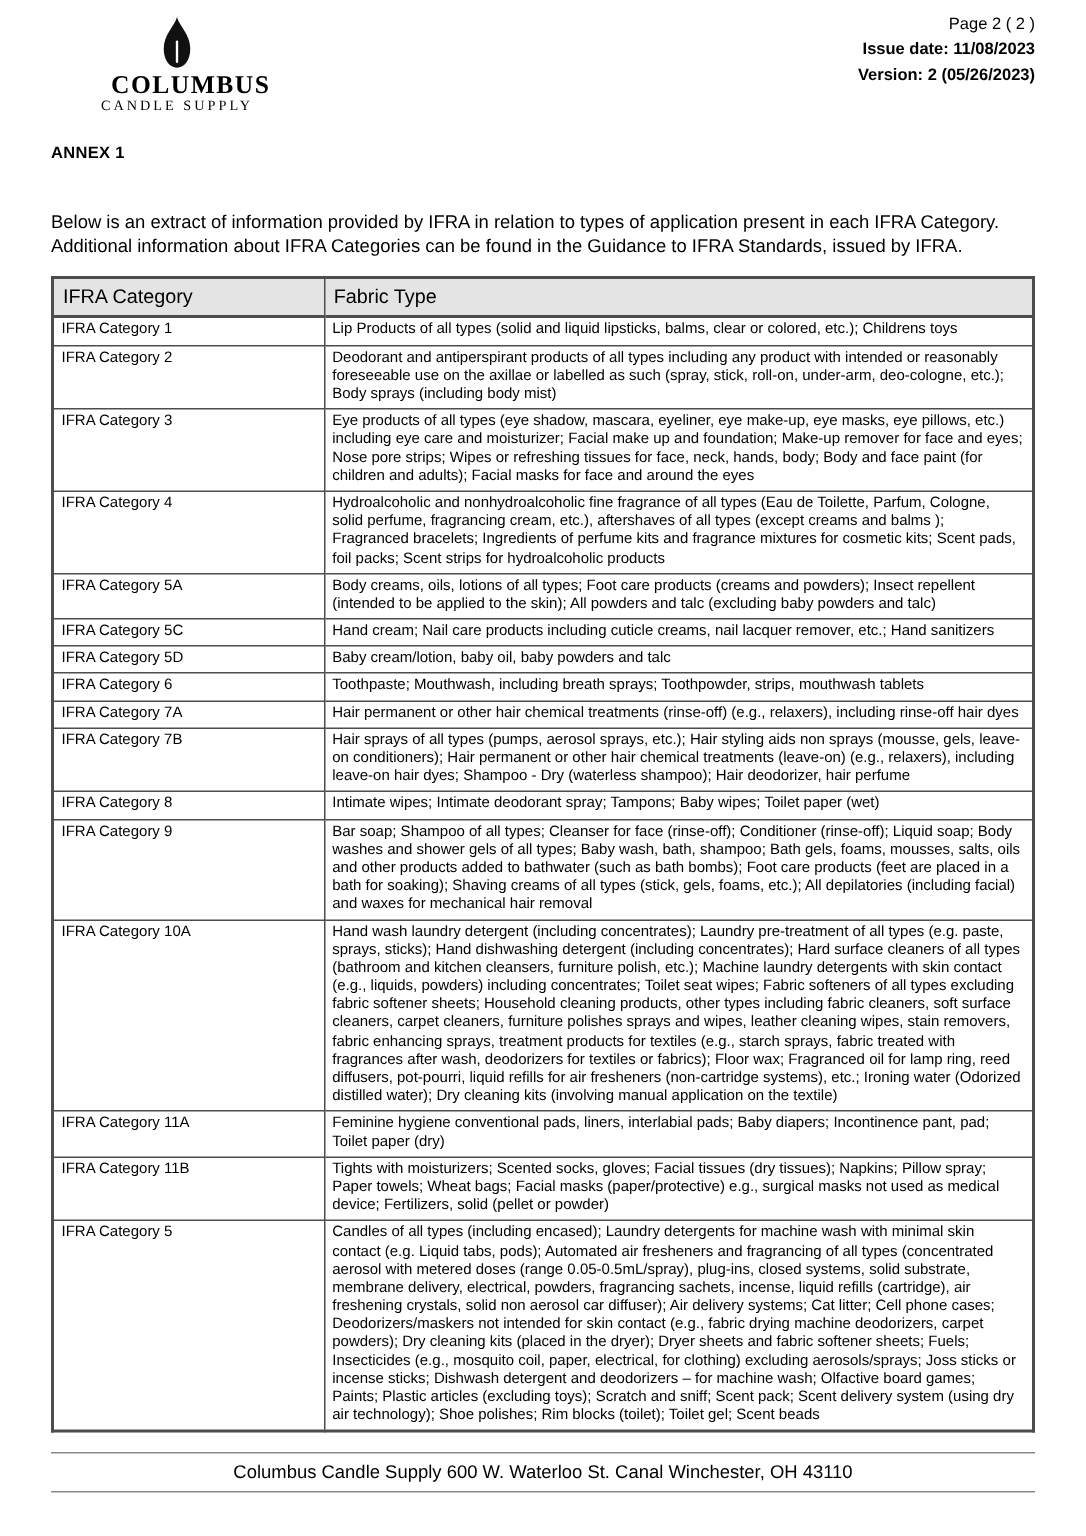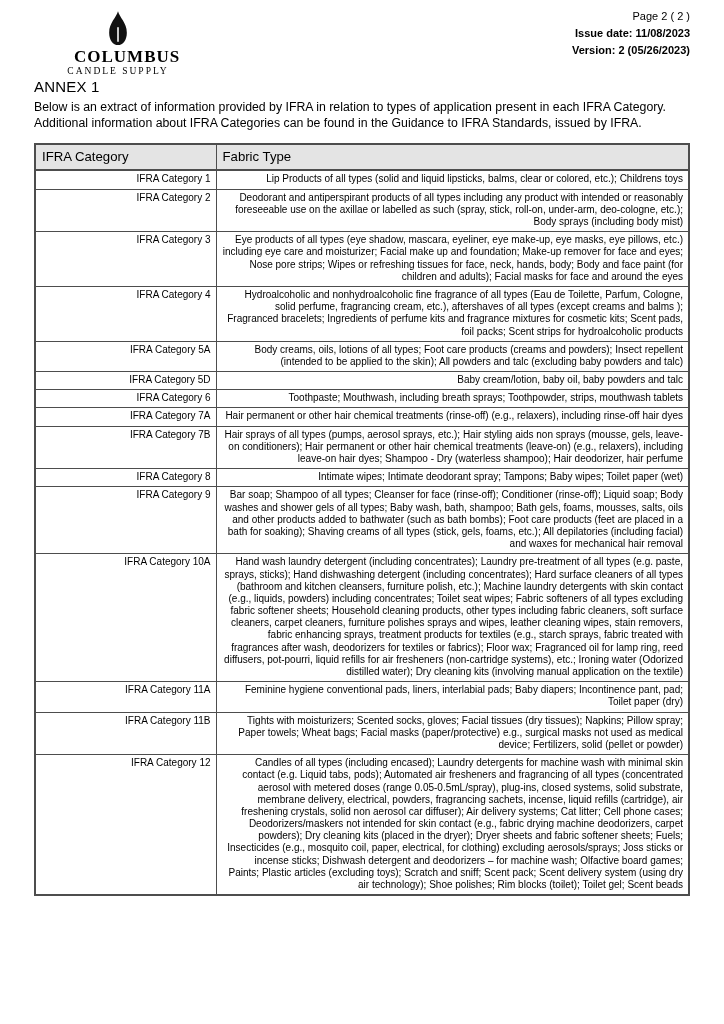--- a/index.html
+++ b/index.html
@@ -23,22 +23,22 @@
   }
   .logo .brand-sub {
     font-family: "Liberation Serif", serif;
     font-weight: 400; font-size: 9.5px; letter-spacing: 2px; line-height: 1.2;
   }
   .meta { position: absolute; right: 0; top: 8px; text-align: right; font-size: 11px; line-height: 1.55; }
   .meta .page-num { font-weight: 400; }
   .meta .issue, .meta .version { font-weight: 700; }
 
   
-  .annex-title { margin-top: 6px; font-size: 15px; font-weight: 400; letter-spacing: .2px; }
-  .intro { margin-top: 4px; font-size: 12.3px; line-height: 1.32; }
+  .annex-title { margin-top: 24px; font-size: 11px; font-weight: 700; letter-spacing: .2px; }
+  .intro { margin-top: 32px; font-size: 12.3px; line-height: 1.32; }
 
   
   table.ifra {
     margin-top: 12px;
     width: 656px;
     border-collapse: collapse;
     table-layout: fixed;
   }
   table.ifra th, table.ifra td {
     border: 1px solid #4d4d4d;
@@ -51,21 +51,20 @@
     font-size: 13.2px;
     font-weight: 400;
     padding: 4px 6px 5px 6px;
     border-bottom-width: 2px;
   }
   table.ifra col.c-cat { width: 181px; }
   table.ifra td {
     font-size: 10px;
     line-height: 1.22;
     padding: 2px 5px 3px 5px;
-    text-align: right;
   }
   td.cat { font-size: 10.2px; }
 
   
   .doc-footer {
     position: absolute;
     left: 34px; right: 34px; top: 968px;
     border-top: 1px solid #8a8a8a;
     border-bottom: 1px solid #8a8a8a;
     text-align: center;
@@ -124,20 +123,24 @@
         </tr>
       <tr>
           <td class="cat">IFRA Category 4</td>
           <td class="pt">Hydroalcoholic and nonhydroalcoholic fine fragrance of all types (Eau de Toilette, Parfum, Cologne, solid perfume, fragrancing cream, etc.), aftershaves of all types (except creams and balms ); Fragranced bracelets; Ingredients of perfume kits and fragrance mixtures for cosmetic kits; Scent pads, foil packs; Scent strips for hydroalcoholic products</td>
         </tr>
       <tr>
           <td class="cat">IFRA Category 5A</td>
           <td class="pt">Body creams, oils, lotions of all types; Foot care products (creams and powders); Insect repellent (intended to be applied to the skin); All powders and talc (excluding baby powders and talc)</td>
         </tr>
       <tr>
+          <td class="cat">IFRA Category 5C</td>
+          <td class="pt">Hand cream; Nail care products including cuticle creams, nail lacquer remover, etc.; Hand sanitizers</td>
+        </tr>
+      <tr>
           <td class="cat">IFRA Category 5D</td>
           <td class="pt">Baby cream/lotion, baby oil, baby powders and talc</td>
         </tr>
       <tr>
           <td class="cat">IFRA Category 6</td>
           <td class="pt">Toothpaste; Mouthwash, including breath sprays; Toothpowder, strips, mouthwash tablets</td>
         </tr>
       <tr>
           <td class="cat">IFRA Category 7A</td>
           <td class="pt">Hair permanent or other hair chemical treatments (rinse-off) (e.g., relaxers), including rinse-off hair dyes</td>
@@ -160,20 +163,23 @@
         </tr>
       <tr>
           <td class="cat">IFRA Category 11A</td>
           <td class="pt">Feminine hygiene conventional pads, liners, interlabial pads; Baby diapers; Incontinence pant, pad; Toilet paper (dry)</td>
         </tr>
       <tr>
           <td class="cat">IFRA Category 11B</td>
           <td class="pt">Tights with moisturizers; Scented socks, gloves; Facial tissues (dry tissues); Napkins; Pillow spray; Paper towels; Wheat bags; Facial masks (paper/protective) e.g., surgical masks not used as medical device; Fertilizers, solid (pellet or powder)</td>
         </tr>
       <tr>
-          <td class="cat">IFRA Category 12</td>
+          <td class="cat">IFRA Category 5</td>
           <td class="pt">Candles of all types (including encased); Laundry detergents for machine wash with minimal skin contact (e.g. Liquid tabs, pods); Automated air fresheners and fragrancing of all types (concentrated aerosol with metered doses (range 0.05-0.5mL/spray), plug-ins, closed systems, solid substrate, membrane delivery, electrical, powders, fragrancing sachets, incense, liquid refills (cartridge), air freshening crystals, solid non aerosol car diffuser); Air delivery systems; Cat litter; Cell phone cases; Deodorizers/maskers not intended for skin contact (e.g., fabric drying machine deodorizers, carpet powders); Dry cleaning kits (placed in the dryer); Dryer sheets and fabric softener sheets; Fuels; Insecticides (e.g., mosquito coil, paper, electrical, for clothing) excluding aerosols/sprays; Joss sticks or incense sticks; Dishwash detergent and deodorizers – for machine wash; Olfactive board games; Paints; Plastic articles (excluding toys); Scratch and sniff; Scent pack; Scent delivery system (using dry air technology); Shoe polishes; Rim blocks (toilet); Toilet gel; Scent beads</td>
         </tr>
     </tbody>
   </table>
 
+  <div class="doc-footer">
+    <span>Columbus Candle Supply 600 W. Waterloo St. Canal Winchester, OH 43110</span>
+  </div>
 
 </div>
 
 </body></html>

